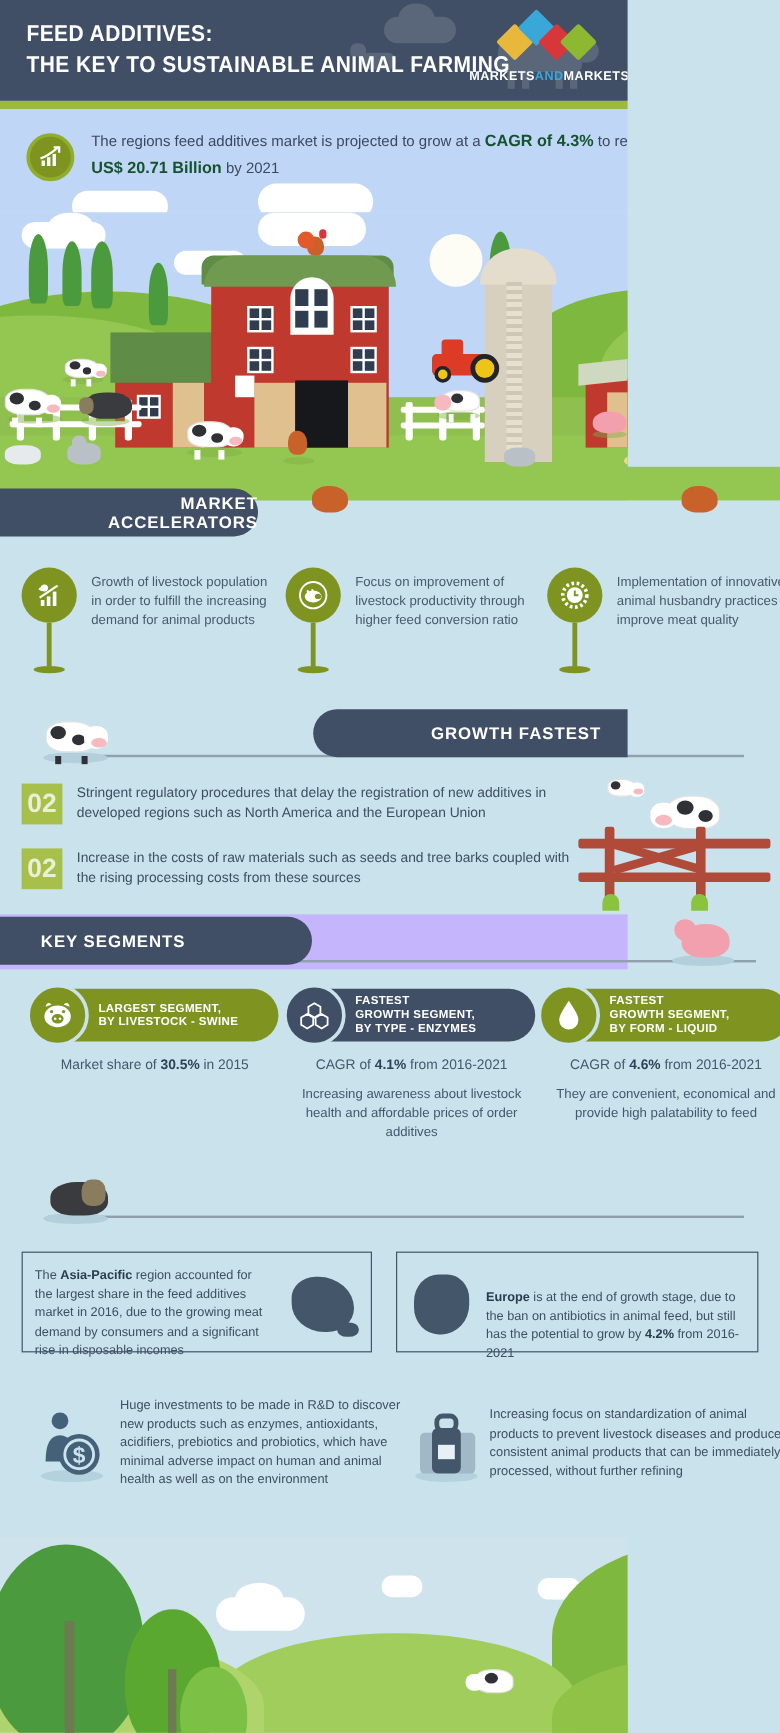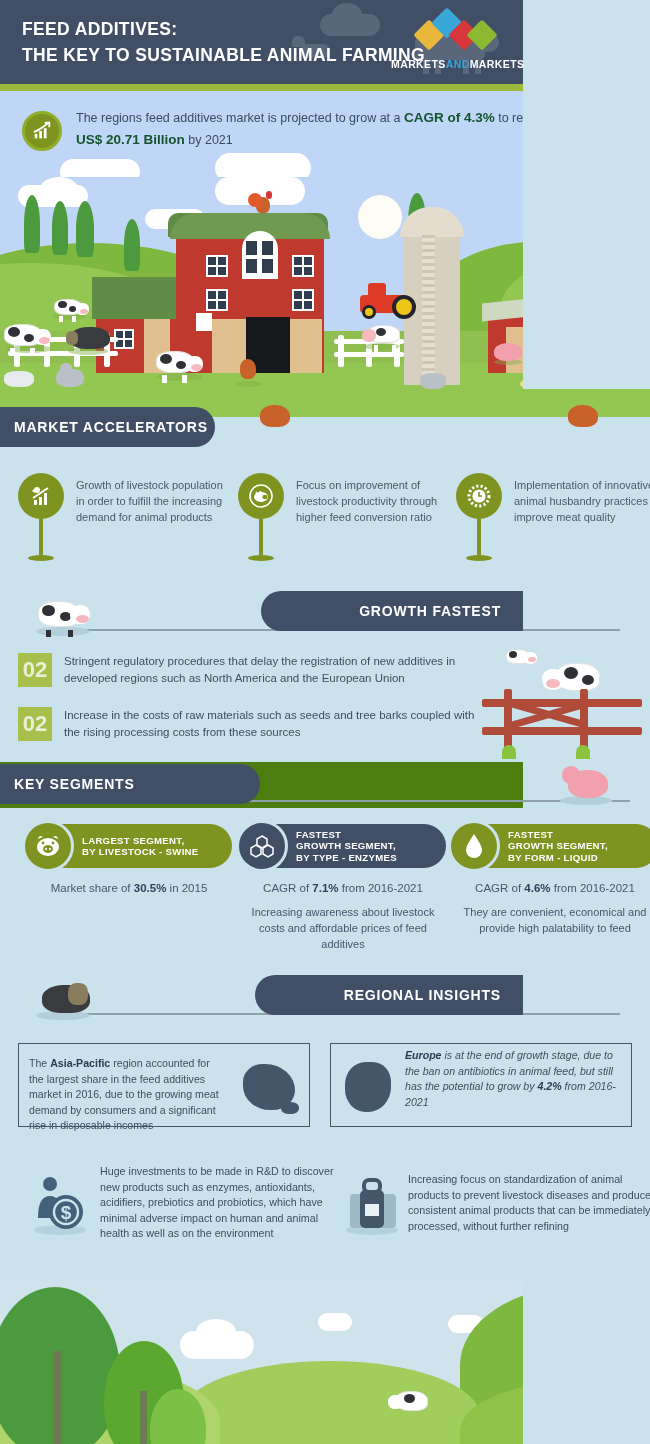--- a/index.html
+++ b/index.html
@@ -143,21 +143,21 @@
   .shadow-b { position:absolute; background:#b3cfdb; border-radius:50%; }
 
   
   .band { position:relative; }
   .banner {
     position:absolute; height:40px; background:#414f66;
     display:flex; align-items:center;
     color:#ffffff; font-size:14px; font-weight:bold; letter-spacing:0.8px;
     z-index: 6;
   }
-  .banner.left { left:0; padding-left:14px; border-radius:0 22px 22px 0; }
+  .banner.left { left:0; padding-left:34px; border-radius:0 22px 22px 0;text-align:right; }
   .banner.right { right:0; padding-right:22px; justify-content:flex-end; border-radius:22px 0 0 22px; }
   .banner-line { position:absolute; height:2px; background:#8fa0ad; }
 
   
   .accel { position:relative; height:130px; background:#c9e2ec; }
   .accel-item { position:absolute; top:14px; width:210px; }
   .pin { position:absolute; left:0; top:0; width:46px; }
   .pin-circle {
     width:46px; height:46px; border-radius:50%; background:#7f9420;
     display:flex; align-items:center; justify-content:center;
@@ -582,21 +582,21 @@
       <span class="wf-rail" style="left:0; top:32px; width:160px;"></span>
       <span class="wf-post" style="left:22px; top:-6px; height:66px;"></span>
       <span class="wf-post" style="left:98px; top:-6px; height:66px;"></span>
       <span class="wf-x" style="left:28px; top:16px; width:78px; transform:rotate(16deg);"></span>
       <span class="wf-x" style="left:28px; top:16px; width:78px; transform:rotate(-16deg);"></span>
       <span style="position:absolute; left:20px; bottom:-8px; width:14px; height:14px; background:#8ac43f; border-radius:50% 50% 0 0;"></span>
       <span style="position:absolute; left:94px; bottom:-8px; width:14px; height:14px; background:#8ac43f; border-radius:50% 50% 0 0;"></span>
     </div>
   </div>
 
-  <div class="band" style="height:46px; background:#4d7c0f;">
+  <div class="band" style="height:46px; background:#c4b5fd;">
     <div class="banner-line" style="left:240px; top:38px; width:390px;"></div>
     <div class="banner left" style="top:2px; width:260px;">
       <span>KEY SEGMENTS</span>
     </div>
     <div class="shadow-b" style="left:560px; top:34px; width:52px; height:9px;"></div>
     <div class="pig" style="left:568px; top:8px; width:40px; height:28px;"></div>
     <div style="position:absolute; left:562px; top:4px; width:18px; height:18px; background:#f2a0ae; border-radius:48%;"></div>
   </div>
 
   <div class="segments">
@@ -634,23 +634,23 @@
             </g>
           </svg>
         </div>
         <div>
           <span>FASTEST</span><br>
           <span>GROWTH SEGMENT,</span><br>
           <span>BY TYPE - ENZYMES</span>
         </div>
       </div>
       <div class="seg-stat">
-        <span>CAGR of </span><b>7.1%</b><span> from 2016-2021</span>
-      </div>
-      <div class="seg-desc">Increasing awareness about livestock costs and affordable prices of feed additives</div>
+        <span>CAGR of </span><b>4.1%</b><span> from 2016-2021</span>
+      </div>
+      <div class="seg-desc">Increasing awareness about livestock health and affordable prices of order additives</div>
     </div>
 
     <div class="seg" style="left:452px;">
       <div class="seg-pill green">
         <div class="seg-ico green">
           <svg width="22" height="28" viewBox="0 0 22 28" aria-hidden="true">
             <path d="M11 2 C5 11, 3 15, 3 18 a8 8 0 0 0 16 0 c0 -3 -2 -7 -8 -16z" fill="#fff"></path>
           </svg>
         </div>
         <div>
@@ -661,40 +661,37 @@
       </div>
       <div class="seg-stat">
         <span>CAGR of </span><b>4.6%</b><span> from 2016-2021</span>
       </div>
       <div class="seg-desc">They are convenient, economical and provide high palatability to feed</div>
     </div>
   </div>
 
   <div class="band" style="height:48px; background:#c9e2ec;">
     <div class="banner-line" style="left:40px; top:40px; width:580px;"></div>
-    <div class="banner right" style="top:2px; width:268px;">
-      <span>REGIONAL INSIGHTS</span>
-    </div>
     <div class="shadow-b" style="left:36px; top:38px; width:54px; height:9px;"></div>
     <div class="yak" style="left:42px; top:12px; width:48px; height:28px;"></div>
     <div style="position:absolute; left:68px; top:10px; width:20px; height:22px; background:#8a7d5e; border-radius:40%;"></div>
   </div>
 
   <div class="regional">
     <div class="reg-box" style="left:18px; width:292px;">
       <div class="reg-text" style="position:absolute; left:10px; top:12px; width:190px;">
         <span>The </span><b>Asia-Pacific</b><span> region accounted for the largest share in the feed additives market in 2016, due to the growing meat demand by consumers and a significant rise in disposable incomes</span>
       </div>
       <div class="map-blob" style="right:14px; top:20px; width:52px; height:46px; border-radius:40% 60% 45% 55%;"></div>
       <div class="map-blob" style="right:10px; top:58px; width:18px; height:12px; border-radius:45%;"></div>
     </div>
 
     <div class="reg-box" style="left:330px; width:302px;">
       <div class="map-blob" style="left:14px; top:18px; width:46px; height:50px; border-radius:45% 40% 50% 45%;"></div>
-      <div class="reg-text" style="position:absolute; left:74px; top:4px; width:212px;font-style:italic;">
+      <div class="reg-text" style="position:absolute; left:74px; top:30px; width:212px;">
         <b>Europe</b><span> is at the end of growth stage, due to the ban on antibiotics in animal feed, but still has the potential to grow by </span><b>4.2%</b><span> from 2016-2021</span>
       </div>
     </div>
   </div>
 
 
   <div class="future">
     <div class="fut-item" style="left:28px; width:300px;">
       <div class="fut-ico">
         <svg width="64" height="64" viewBox="0 0 64 64" aria-hidden="true">

